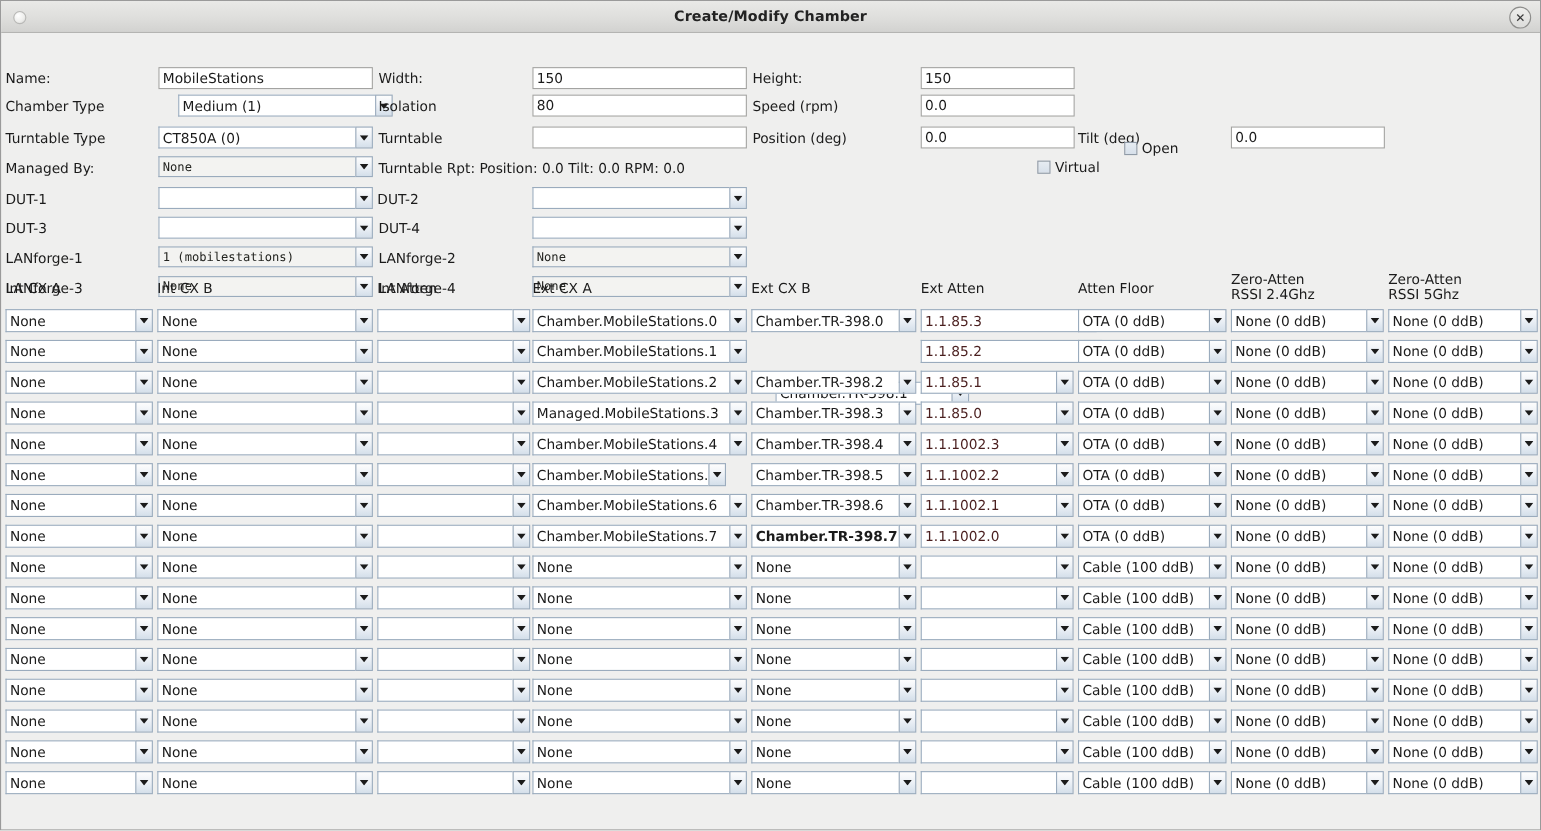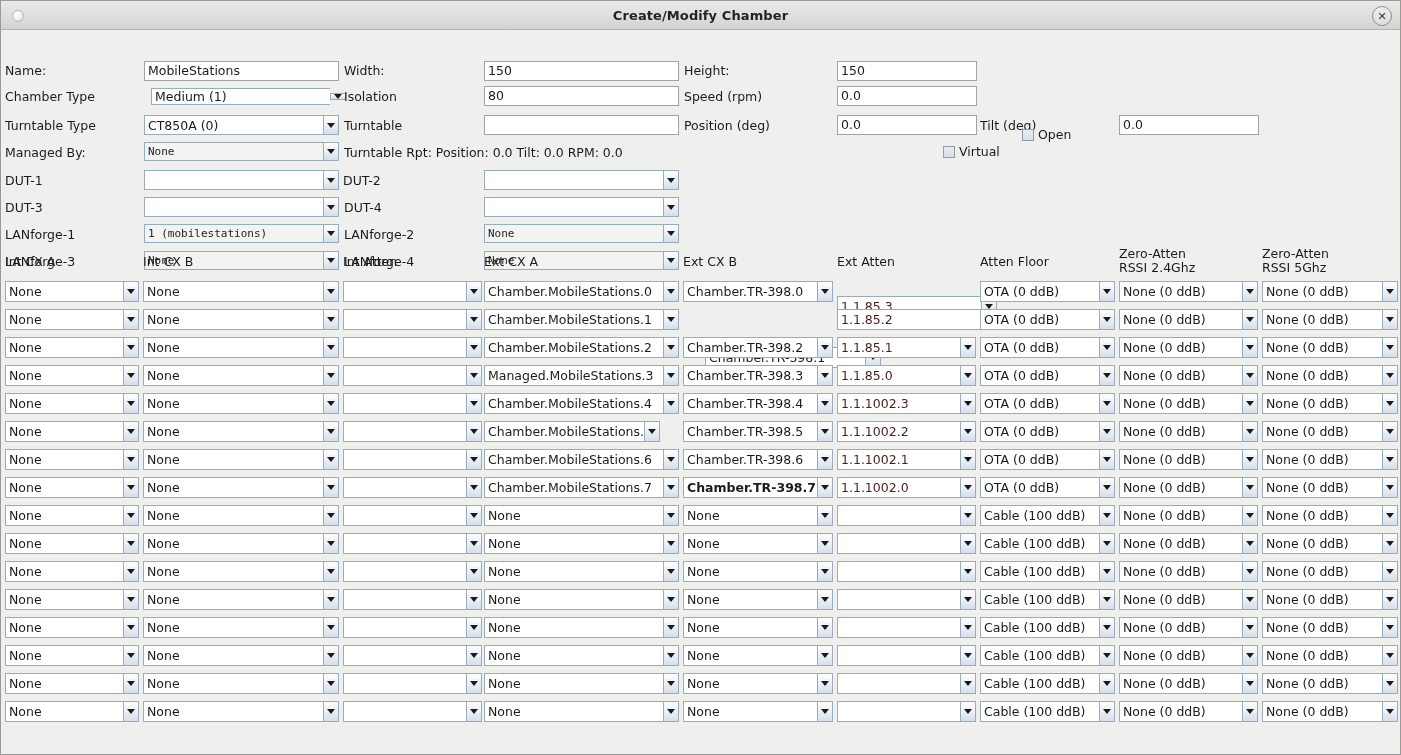--- a/index.html
+++ b/index.html
@@ -187,21 +187,21 @@
   <div class="form-area">
 
     <div class="lbl" style="left:4px; top:33px;">Name:</div>
     <div class="tf" style="left:143px; top:31px; width:195px; height:20px;">MobileStations</div>
     <div class="lbl" style="left:343px; top:33px;">Width:</div>
     <div class="tf" style="left:483px; top:31px; width:195px; height:20px;">150</div>
     <div class="lbl" style="left:683px; top:33px;">Height:</div>
     <div class="tf" style="left:836px; top:31px; width:140px; height:20px;">150</div>
 
     <div class="lbl" style="left:4px; top:59px;">Chamber Type</div>
-    <div class="cb" style="left:150px; top:56px; width:195px; height:20px;align-items:center;">
+    <div class="cb" style="left:161px; top:56px; width:195px; height:20px;">
       <div class="cb-field">Medium (1)</div>
       <div class="cb-arrow">
         <svg width="8" height="5" viewBox="0 0 8 5">
             <polygon points="0,0 8,0 4,5" fill="#1b1b1b"></polygon>
           </svg>
       </div>
     </div>
     <div class="lbl" style="left:343px; top:59px;">Isolation</div>
     <div class="tf" style="left:483px; top:56px; width:195px; height:20px;">80</div>
     <div class="lbl" style="left:683px; top:59px;">Speed (rpm)</div>
@@ -368,21 +368,21 @@
         </div>
       </div>
       <div class="cb" style="left: 682px; top: 280px; width: 150px; height: 21px;">
         <div class="cb-field">Chamber.TR-398.0</div>
         <div class="cb-arrow">
           <svg width="8" height="5" viewBox="0 0 8 5">
             <polygon points="0,0 8,0 4,5" fill="#1b1b1b"></polygon>
           </svg>
         </div>
       </div>
-      <div class="cb num" style="left: 836px; top: 280px; width: 160px; height: 21px; margin-top: 15px;">
+      <div class="cb num" style="left: 836px; top: 280px; width: 160px; height: 21px;">
         <div class="cb-field">1.1.85.3</div>
         <div class="cb-arrow">
           <svg width="8" height="5" viewBox="0 0 8 5">
             <polygon points="0,0 8,0 4,5" fill="#1b1b1b"></polygon>
           </svg>
         </div>
       </div>
       <div class="cb" style="left: 979px; top: 280px; width: 135px; height: 21px;">
         <div class="cb-field">OTA (0 ddB)</div>
         <div class="cb-arrow">

